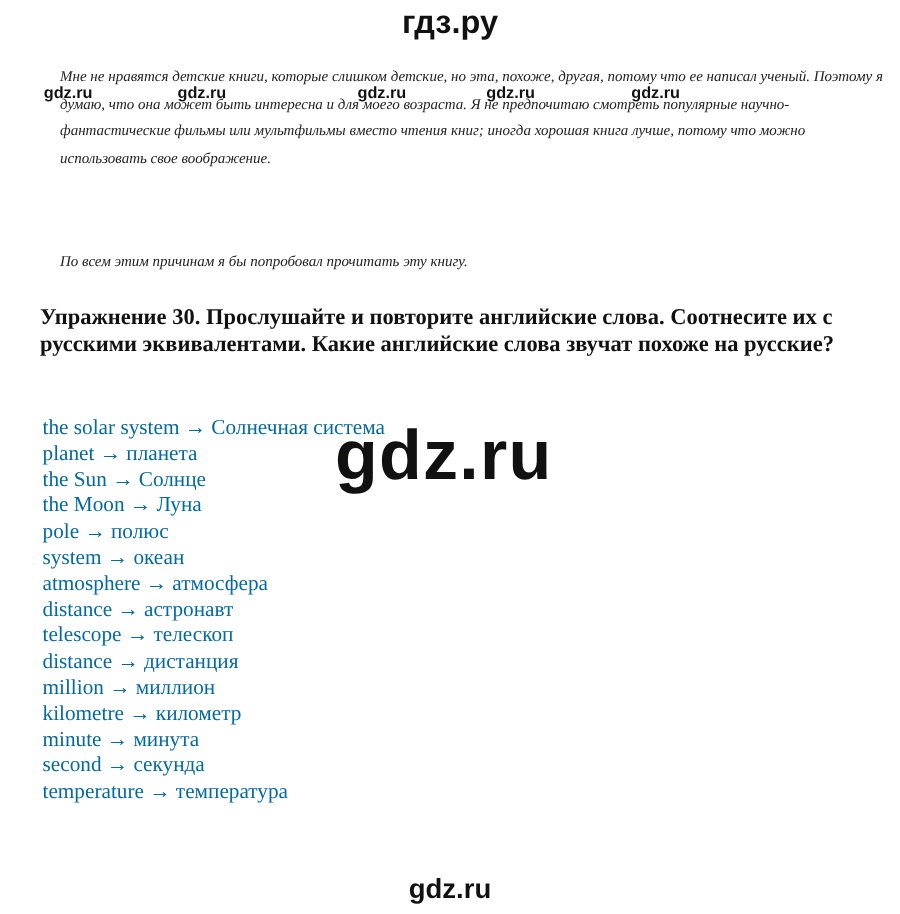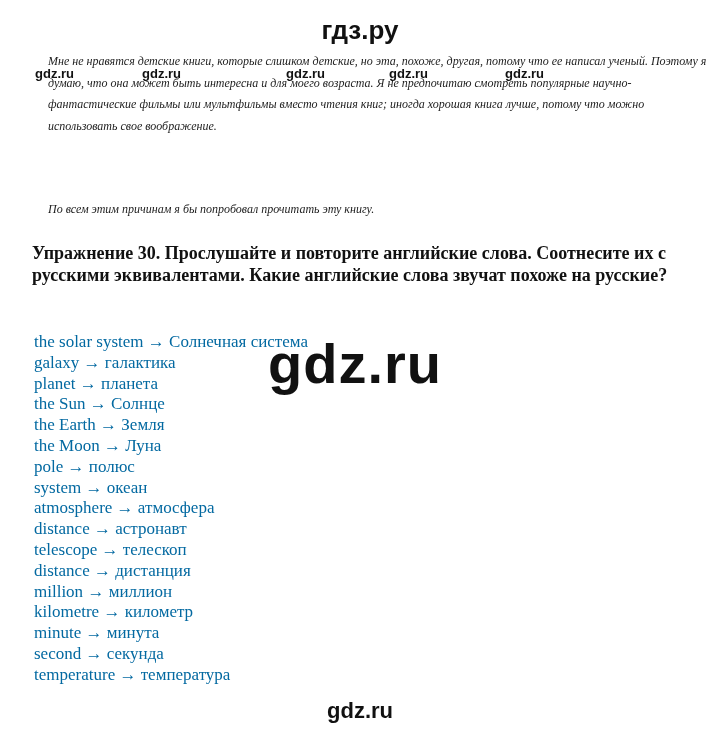--- a/index.html
+++ b/index.html
@@ -1,20 +1,20 @@
 <!DOCTYPE html>
 <html><head>
   <meta charset="utf-8">
   <style>
     html, body { margin: 0; padding: 0; background: #ffffff; }
     body { width: 720px; height: 731px; position: relative; overflow: hidden; color: #111; }
     .site-title {
       position: absolute; top: 0; left: 0; width: 720px; text-align: center;
       font-family: "Liberation Sans", sans-serif; font-weight: bold; font-size: 26px;
-      line-height: 26px; top: 4px; color: #111; letter-spacing: 0px; margin-top: 13px;
+      line-height: 26px; top: 4px; color: #111; letter-spacing: 0px;
     }
     .para {
       position: absolute; left: 48px; width: 660px;
       font-family: "Liberation Serif", serif; font-style: italic; font-size: 12px;
       line-height: 21.6px; color: #222;
     }
     .p1 { top: 51px; }
     .p2 { top: 199px; }
     .exercise {
       position: absolute; left: 32px; top: 243px; width: 660px;
@@ -52,24 +52,22 @@
 <div class="wm-small" style="left:35px; top:67px;">gdz.ru</div>
 <div class="wm-small" style="left:142px; top:67px;">gdz.ru</div>
 <div class="wm-small" style="left:286px; top:67px;">gdz.ru</div>
 <div class="wm-small" style="left:389px; top:67px;">gdz.ru</div>
 <div class="wm-small" style="left:505px; top:67px;">gdz.ru</div>
 
 <div class="exercise">Упражнение 30. Прослушайте и повторите английские слова. Соотнесите их с русскими эквивалентами. Какие английские слова звучат похоже на русские?</div>
 
 <ul class="vocab">
   <li><span>the solar system</span> <span>→</span> <span>Солнечная система</span></li>
-  <li><span>galaxy</span> <span>→</span> <span>галактика</span></li>
   <li><span>planet</span> <span>→</span> <span>планета</span></li>
   <li><span>the Sun</span> <span>→</span> <span>Солнце</span></li>
-  <li><span>the Earth</span> <span>→</span> <span>Земля</span></li>
   <li><span>the Moon</span> <span>→</span> <span>Луна</span></li>
   <li><span>pole</span> <span>→</span> <span>полюс</span></li>
   <li><span>system</span> <span>→</span> <span>океан</span></li>
   <li><span>atmosphere</span> <span>→</span> <span>атмосфера</span></li>
   <li><span>distance</span> <span>→</span> <span>астронавт</span></li>
   <li><span>telescope</span> <span>→</span> <span>телескоп</span></li>
   <li><span>distance</span> <span>→</span> <span>дистанция</span></li>
   <li><span>million</span> <span>→</span> <span>миллион</span></li>
   <li><span>kilometre</span> <span>→</span> <span>километр</span></li>
   <li><span>minute</span> <span>→</span> <span>минута</span></li>

